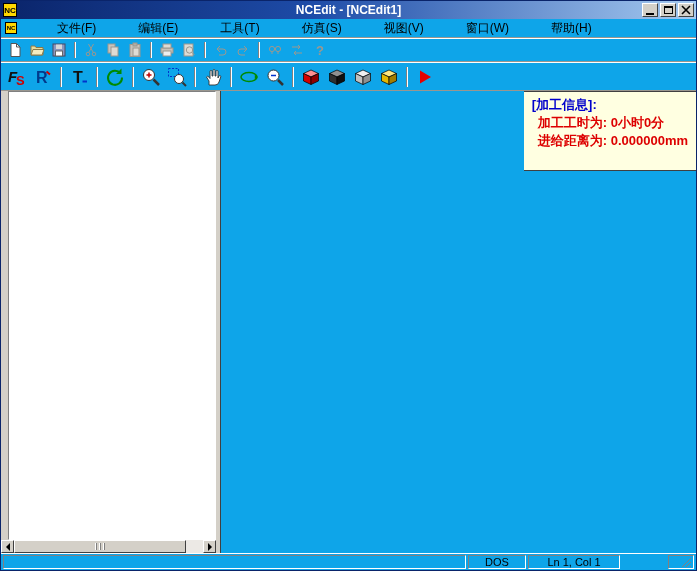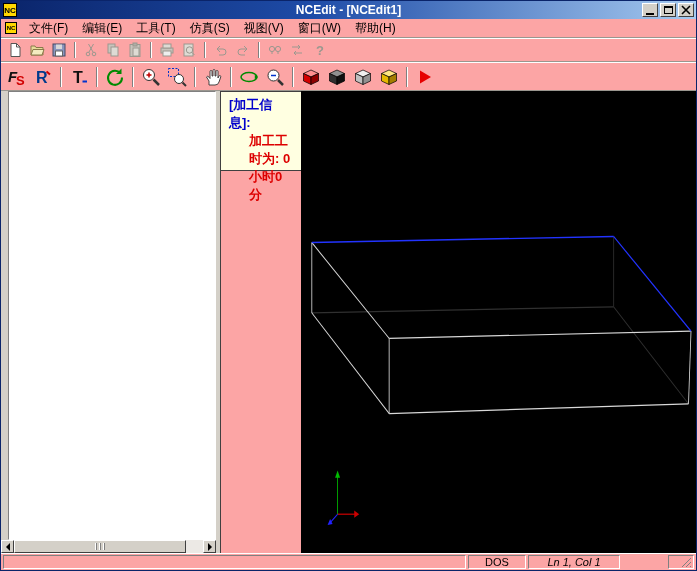--- a/index.html
+++ b/index.html
@@ -1,30 +1,30 @@
 <!DOCTYPE html>
 <html><head>
 <meta charset="utf-8">
 <style>
   * { margin:0; padding:0; box-sizing:border-box; font-family:"Liberation Sans",sans-serif; }
   html,body { width:697px; height:571px; overflow:hidden; background:#d4d0c8; }
 
-  .window { width:697px; height:571px; display:flex; flex-direction:column; border:1px solid #0a246a; background:#fca5a5; }
+  .window { width:697px; height:571px; display:flex; flex-direction:column; border:1px solid #0a246a; background:#0ea5e9; }
 
   
   .titlebar { height:18px; flex:0 0 18px; background:linear-gradient(90deg,#0a246a 0%,#1e4ca8 45%,#a6caf0 100%); display:flex; align-items:center; padding:0 2px; position:relative; }
   .title-logo { width:14px; height:14px; background:#ffd800; border:1px solid #000; color:#000; font-size:8px; font-weight:bold; display:flex; align-items:center; justify-content:center; z-index:1; }
   .title-text { position:absolute; left:0; right:0; text-align:center; color:#fff; font-weight:bold; font-size:12px; }
   .title-buttons { margin-left:auto; display:flex; gap:2px; z-index:1; }
   .tb-ctl { width:16px; height:14px; background:#d4d0c8; border:1px solid; border-color:#fff #404040 #404040 #fff; display:flex; align-items:center; justify-content:center; padding:0; }
   .glyph-min { width:8px; height:2px; background:#000; margin-top:8px; }
   .glyph-max { width:9px; height:8px; border:1px solid #000; border-top-width:2px; }
 
   
-  .menubar { height:19px; flex:0 0 19px; display:flex; align-items:center; padding:0 2px; border-bottom:1px solid #9a968f; }
+  .menubar { height:19px; flex:0 0 19px; display:flex; align-items:center; padding:0 2px; border-bottom:1px solid #9a968f;gap:28px; }
   .mdi-doc { width:12px; height:12px; background:#ffd800; border:1px solid #000; color:#000; font-size:6px; font-weight:bold; display:flex; align-items:center; justify-content:center; margin:0 5px 0 2px; }
   .menu-item { padding:1px 7px; font-size:12px; color:#000; cursor:default; }
 
   
   .toolbar { display:flex; align-items:center; padding:1px 3px; border-top:1px solid #fff; border-bottom:1px solid #9a968f; }
   .toolbar1 { height:24px; flex:0 0 24px; }
   .toolbar2 { height:29px; flex:0 0 29px; }
   .tbtn { width:22px; height:20px; background:transparent; border:1px solid transparent; display:flex; align-items:center; justify-content:center; padding:0; }
   .toolbar2 .tbtn { width:26px; height:25px; }
   .sep { width:2px; height:16px; border-left:1px solid #808080; border-right:1px solid #fff; margin:0 4px; }
@@ -40,34 +40,34 @@
   .hscroll { height:13px; flex:0 0 13px; display:flex; }
   .scroll-btn { width:13px; height:13px; flex:0 0 13px; background:#d4d0c8; border:1px solid; border-color:#fff #404040 #404040 #fff; display:flex; align-items:center; justify-content:center; padding:0; }
   .arr-left { width:0; height:0; border:4px solid transparent; border-left:none; border-right:4px solid #000; }
   .arr-right { width:0; height:0; border:4px solid transparent; border-right:none; border-left:4px solid #000; }
   .scroll-track { flex:1; position:relative; background:#ece9e5; }
   .scroll-thumb { position:absolute; left:0; top:0; width:172px; height:13px; background:#d4d0c8; border:1px solid; border-color:#fff #404040 #404040 #fff; display:flex; align-items:center; justify-content:center; gap:2px; }
   .grip-line { width:0; height:7px; border-left:1px solid #fff; border-right:1px solid #808080; }
 
   .splitter { width:4px; flex:0 0 4px; background:#d4d0c8; cursor:col-resize; }
 
-  .right-pane { flex:1 1 auto; display:flex; flex-direction:row; border-left:1px solid #404040; min-width:0; }
+  .right-pane { flex:1 1 auto; display:flex; flex-direction:column; border-left:1px solid #404040; min-width:0;align-items:flex-end; }
   .info-panel { height:80px; flex:0 0 80px; background:#ffffe1; border-top:1px solid #404040; border-bottom:1px solid #404040; padding:4px 8px; font-size:13px; font-weight:bold; line-height:18px; }
   .info-title { color:#0000cc; }
-  .info-line { color:#dd0000; padding-left:6px;margin-left:14px; }
+  .info-line { color:#dd0000; padding-left:6px; }
 
   .viewport { flex:1 1 auto; background:#000; position:relative; min-height:0; }
   .viewport svg { position:absolute; inset:0; width:100%; height:100%; }
 
   
   .statusbar { height:17px; flex:0 0 17px; display:flex; align-items:center; gap:2px; padding:1px 2px; border-top:1px solid #fff; font-size:11px; }
   .sb { height:14px; border:1px solid; border-color:#808080 #fff #fff #808080; padding:0 6px; display:flex; align-items:center; justify-content:center; white-space:nowrap; }
   .sb-msg { flex:1 1 auto; justify-content:flex-start; }
   .sb-mode { width:58px; flex:0 0 58px; }
-  .sb-cursor { width:92px; flex:0 0 92px;font-style:italic; }
+  .sb-cursor { width:92px; flex:0 0 92px; }
   .sb-num { width:44px; flex:0 0 44px;margin-top:34px; }
   .sb-end { width:26px; flex:0 0 26px; padding:0 1px; justify-content:flex-end; }
 </style>
 </head>
 <body>
 
 <div class="window">
 
   <div class="titlebar">
     <div class="title-logo">NC</div>
@@ -308,20 +308,21 @@
           </button>
       </div>
     </div>
 
     <div class="splitter"></div>
 
     <div class="right-pane">
       <div class="info-panel">
         <div class="info-title">[加工信息]:</div>
         <div class="info-line">加工工时为: 0小时0分</div>
+        <div class="info-line">进给距离为: 0.000000mm</div>
       </div>
 
       <div class="viewport">
         <svg viewBox="0 0 475 381" preserveAspectRatio="none">
 
           <g stroke="#303030" fill="none" stroke-width="1">
             <path d="M376 120L376 178"></path>
             <path d="M13 183L376 178"></path>
             <path d="M376 178L466 258"></path>
           </g>

